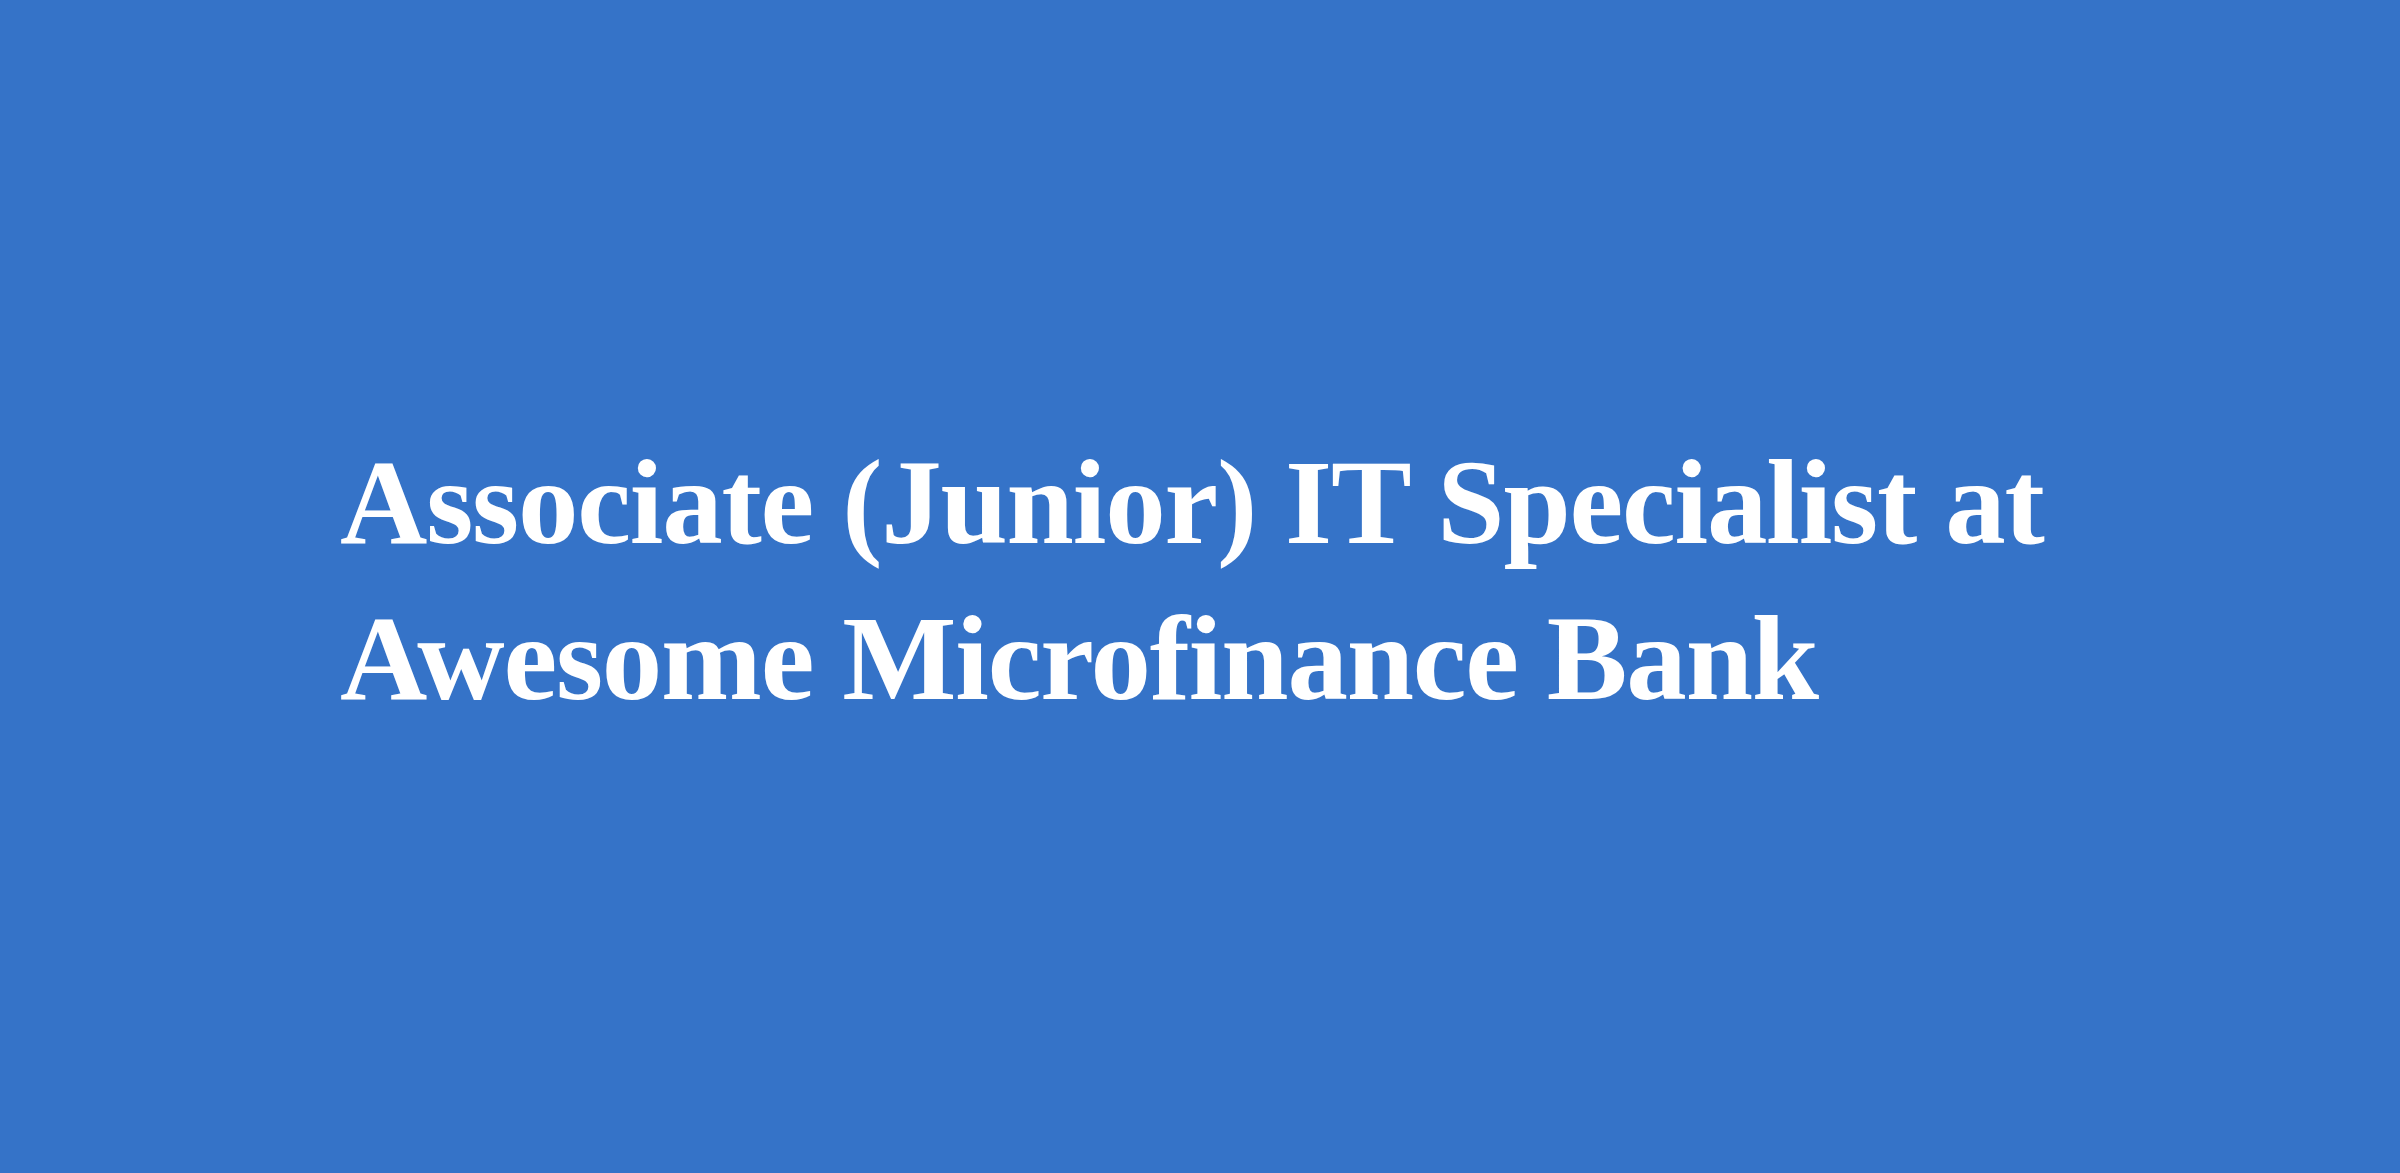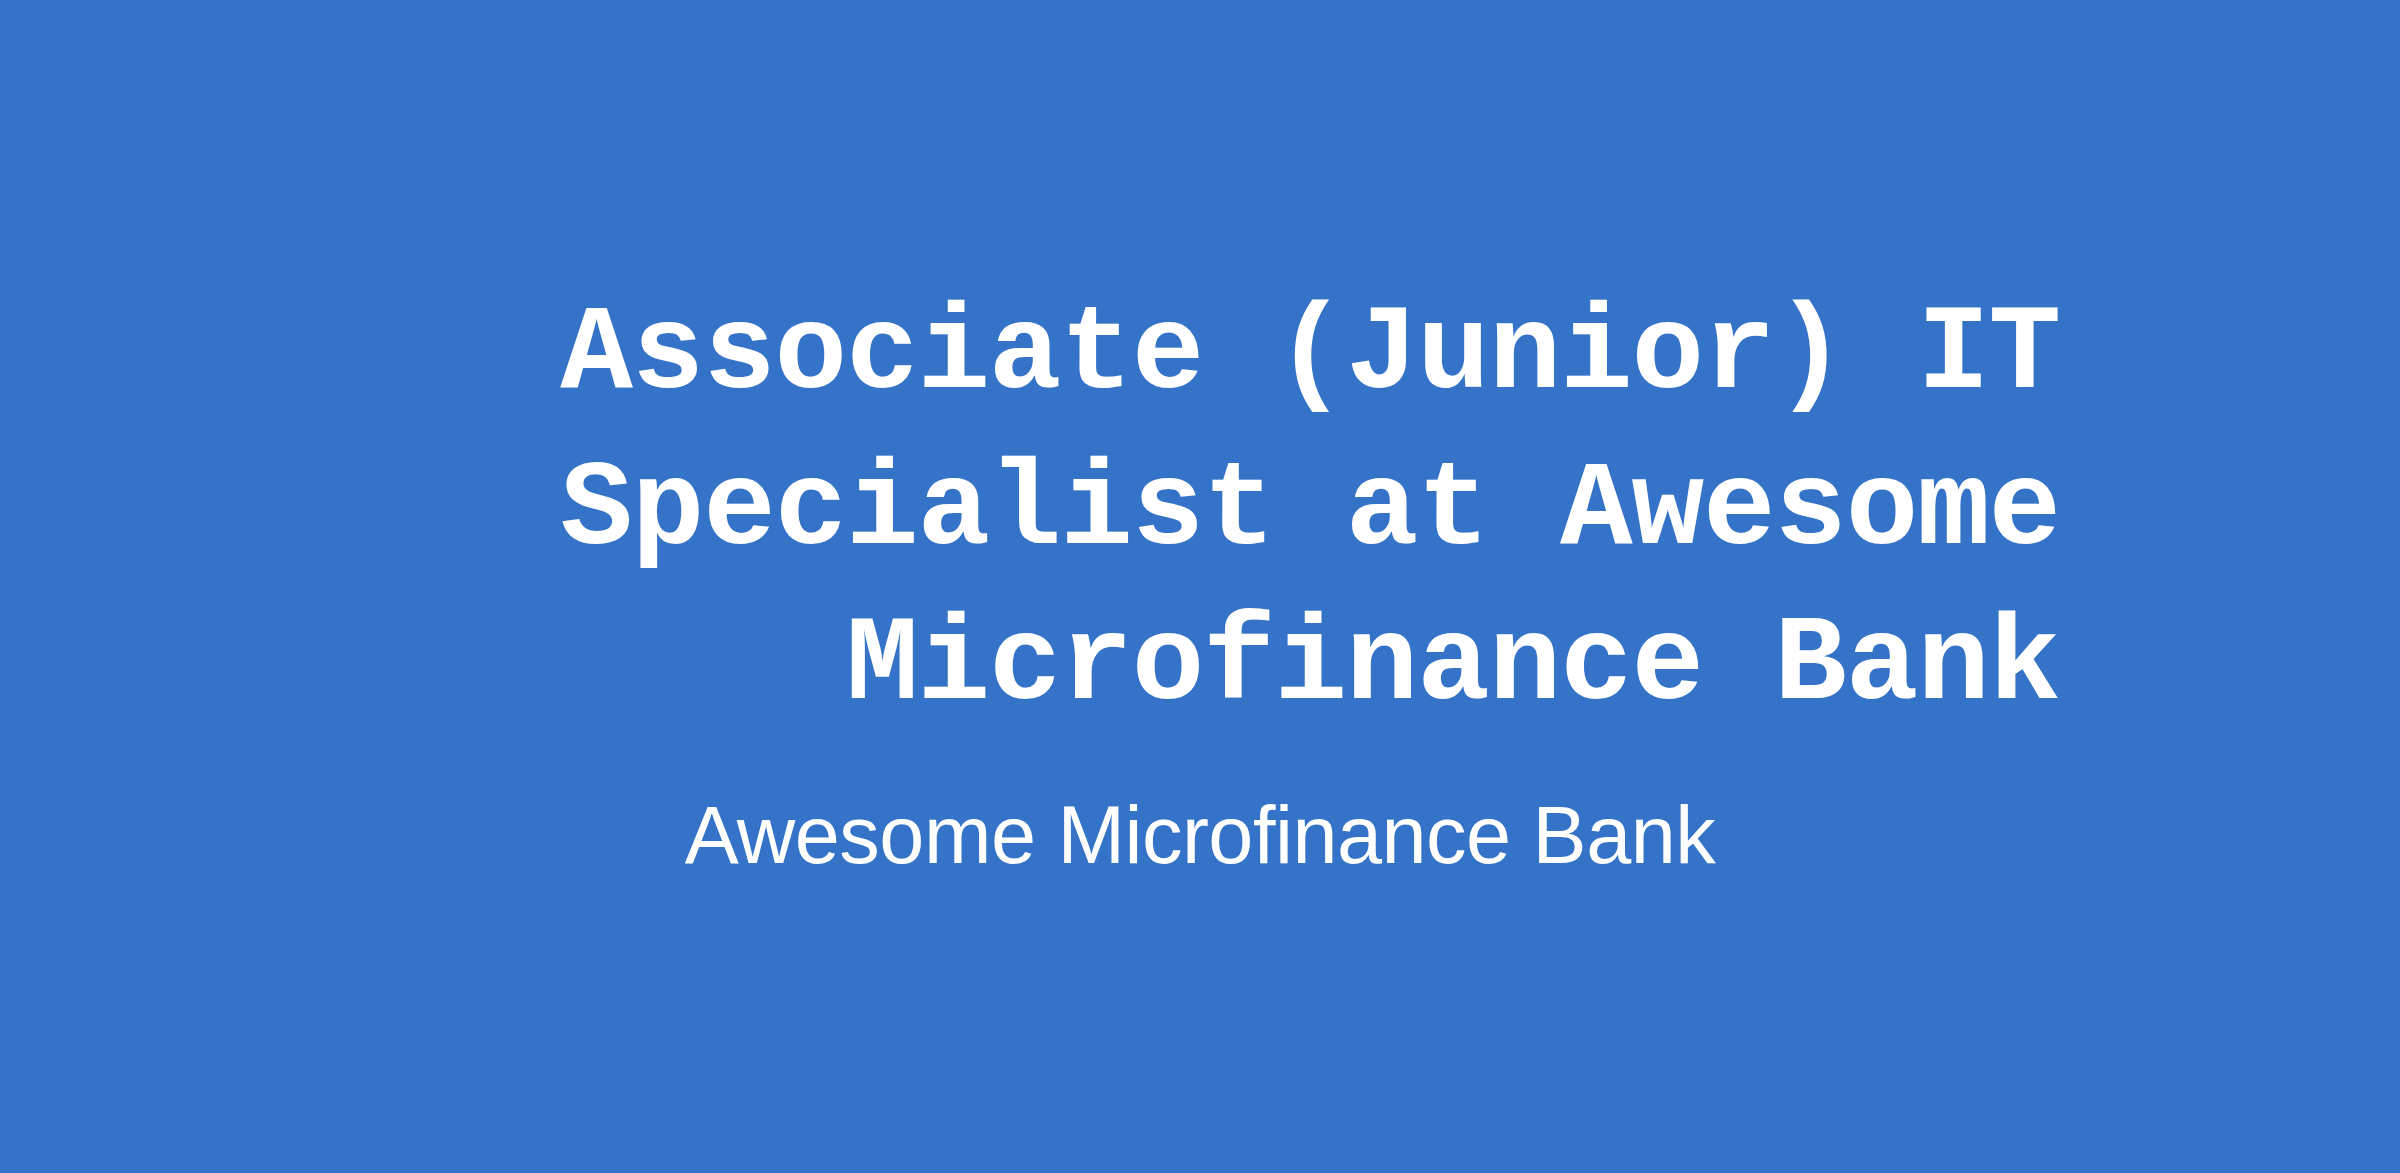--- a/index.html
+++ b/index.html
@@ -32,27 +32,27 @@
   .card-inner {
     width: 1720px;
     max-width: 1720px;
     text-align: center;
     transform: translateY(-6px);
   }
 
   .job-title {
     margin: 0;
     padding: 0;
-    font-family: Liberation Mono, monospace;
+    font-family: Liberation Serif, serif;
     font-size: 121px;
     font-weight: 700;
     line-height: 1.285;
     letter-spacing: -1.2px;
     color: #ffffff;
-    text-align: right;
+    text-align: left;
     word-wrap: break-word;
     -webkit-font-smoothing: antialiased;
   }
 
   .company-name {
     margin: 0;
     padding: 0;
     margin-top: 44px;
     font-family: "Liberation Sans", "DejaVu Sans", sans-serif;
     font-size: 81px;
@@ -64,15 +64,14 @@
     word-wrap: break-word;
     -webkit-font-smoothing: antialiased;
   }
 </style>
 </head>
 <body style="background: rgb(53, 115, 200);">
 
 <div class="card" style="background: rgb(53, 115, 200);">
   <div class="card-inner">
     <h1 class="job-title" style="color: rgb(255, 255, 255);">Associate (Junior) IT Specialist at Awesome Microfinance Bank</h1>
-    <p class="company-name" style="color: rgb(255, 255, 255);">Awesome Microfinance Bank</p>
   </div>
 </div>
 
 </body></html>

